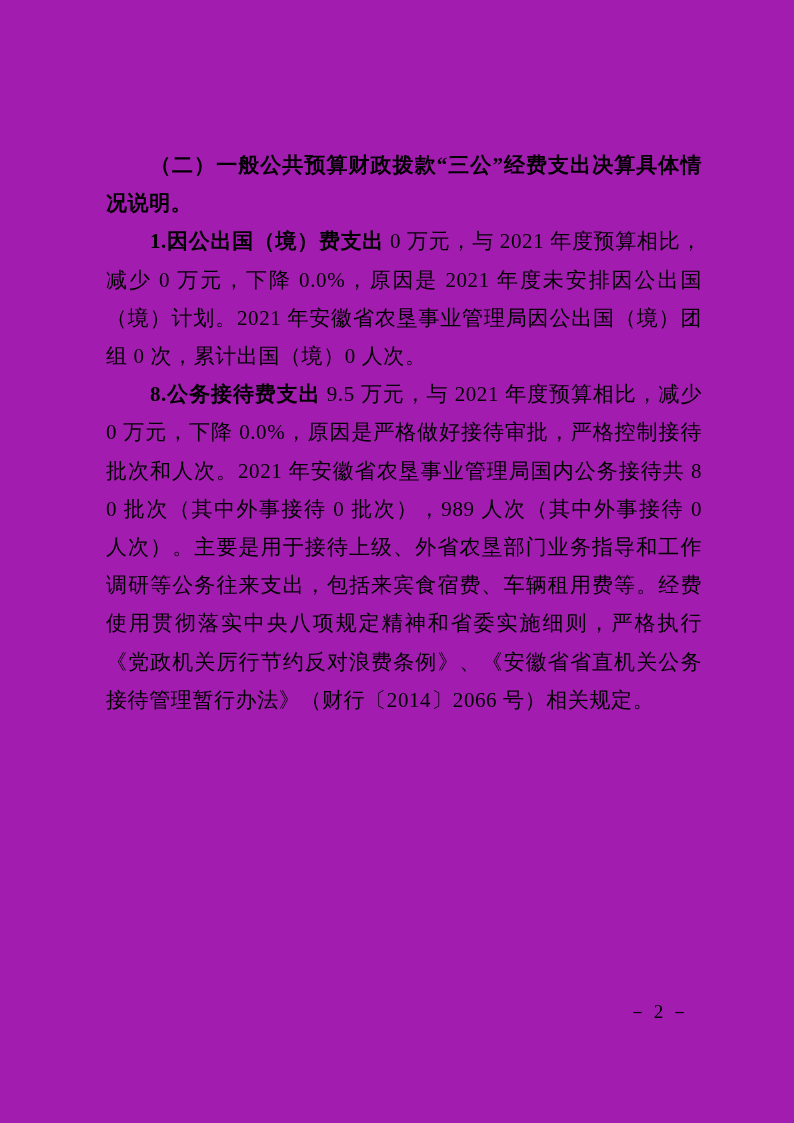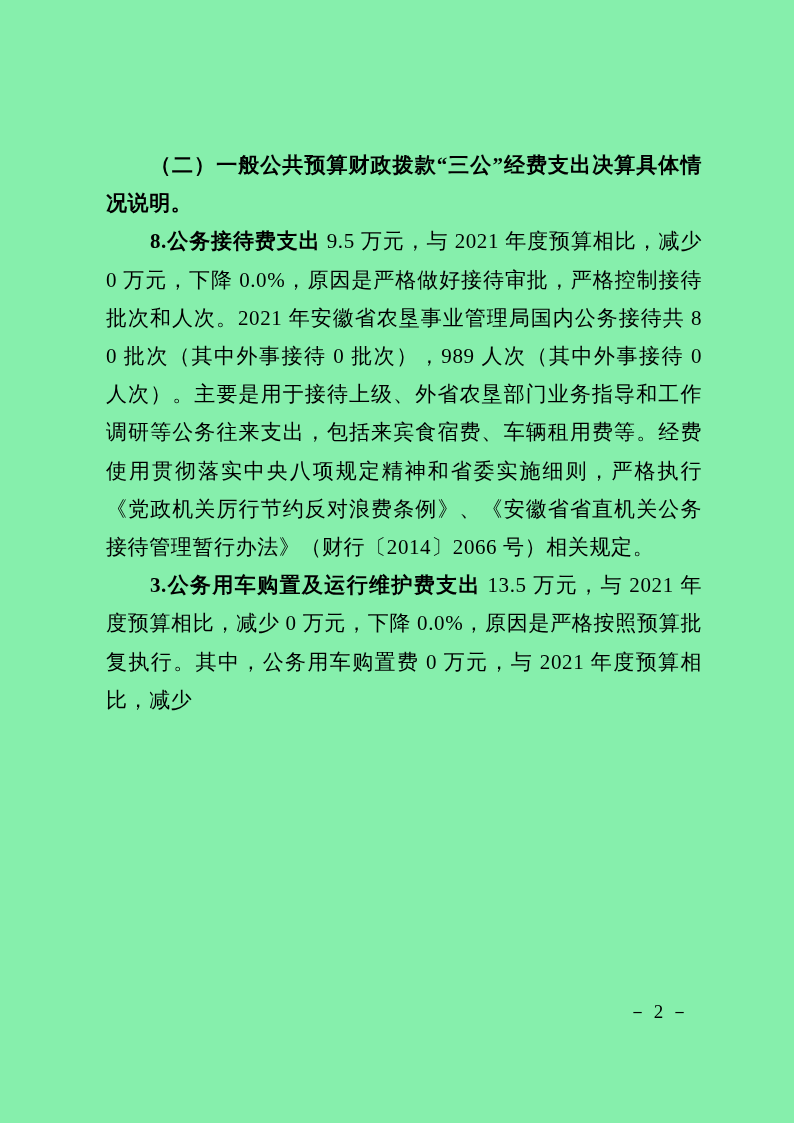--- a/index.html
+++ b/index.html
@@ -4,21 +4,21 @@
 <style>
   html, body {
     margin: 0;
     padding: 0;
     background: #ffffff;
   }
   .page {
     position: relative;
     width: 794px;
     height: 1123px;
-    background: #86efac;
+    background: #a21caf;
     overflow: hidden;
     font-family: "Liberation Serif", "DejaVu Serif", serif;
     color: #000000;
   }
   .content {
     position: absolute;
     left: 106px;
     top: 146px;
     width: 596px;
   }
@@ -48,17 +48,17 @@
     color: #000000;
     font-family: "Liberation Serif", "DejaVu Serif", serif;
   }
 </style>
 </head>
 <body>
 
 <div class="page">
   <div class="content">
     <p class="heading"><span>（二）一般公共预算财政拨款“三公”经费支出决算具体情况说明。</span></p>
+    <p><span class="lead">1.因公出国（境）费支出</span><span> 0 万元，与 2021 年度预算相比，减少 0 万元，下降 0.0%，原因是 2021 年度未安排因公出国（境）计划。2021 年安徽省农垦事业管理局因公出国（境）团组 0 次，累计出国（境）0 人次。</span></p>
     <p><span class="lead">8.公务接待费支出</span><span> 9.5 万元，与 2021 年度预算相比，减少 0 万元，下降 0.0%，原因是严格做好接待审批，严格控制接待批次和人次。2021 年安徽省农垦事业管理局国内公务接待共 80 批次（其中外事接待 0 批次），989 人次（其中外事接待 0 人次）。主要是用于接待上级、外省农垦部门业务指导和工作调研等公务往来支出，包括来宾食宿费、车辆租用费等。经费使用贯彻落实中央八项规定精神和省委实施细则，严格执行《党政机关厉行节约反对浪费条例》、《安徽省省直机关公务接待管理暂行办法》（财行〔2014〕2066 号）相关规定。</span></p>
-    <p><span class="lead">3.公务用车购置及运行维护费支出</span><span> 13.5 万元，与 2021 年度预算相比，减少 0 万元，下降 0.0%，原因是严格按照预算批复执行。其中，公务用车购置费 0 万元，与 2021 年度预算相比，减少</span></p>
   </div>
   <div class="page-number">－ 2 －</div>
 </div>
 
 </body></html>

